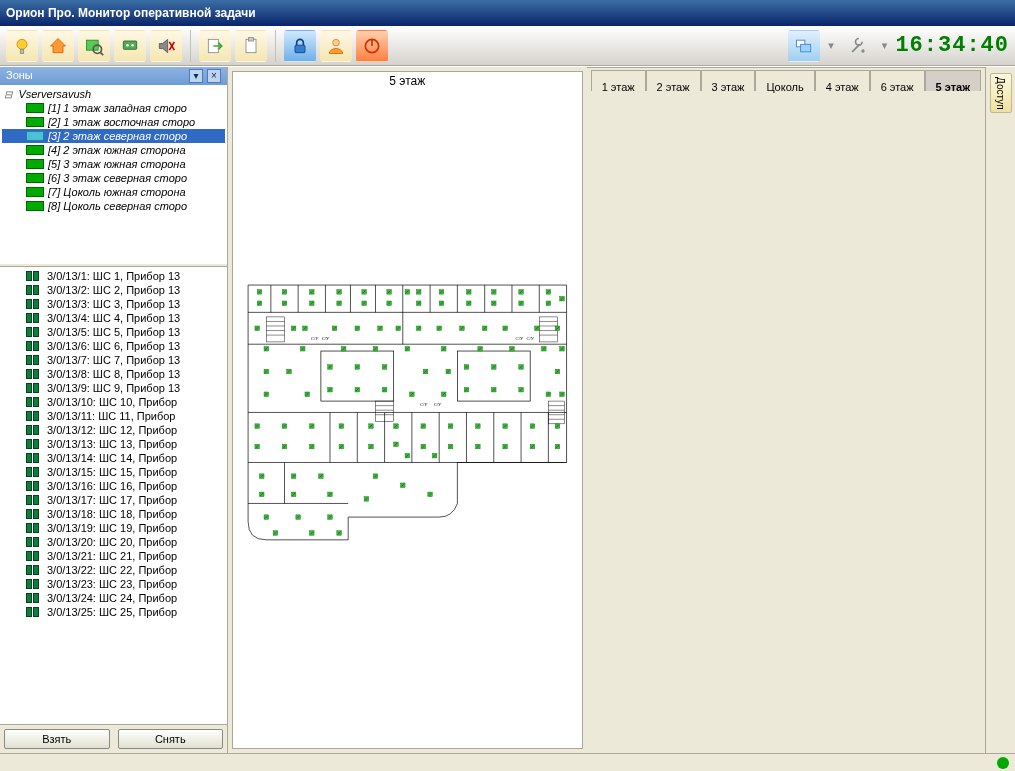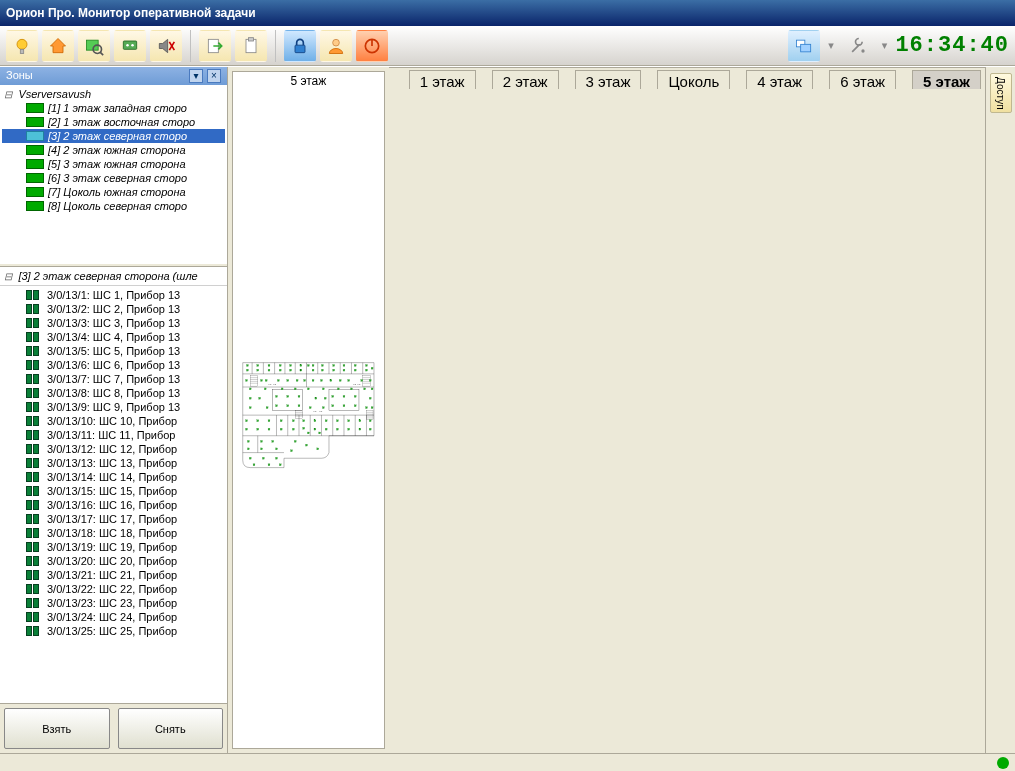--- a/index.html
+++ b/index.html
@@ -73,32 +73,32 @@
     padding:2px 4px; font-size:11px; white-space:nowrap;
     border-bottom:1px solid #d0d0d0;
   }
   .detail .tree-node.root { padding-left:0;}
   .devlist { flex:1; overflow-y:scroll; overflow-x:scroll; background:#fff; font-size:11px; white-space:nowrap; padding:2px;}
   .devitem { display:flex; align-items:center; gap:8px; padding:1px 2px 1px 24px; cursor:pointer;}
   .dicon { display:inline-flex; gap:1px; flex-shrink:0;}
   .dicon span { width:6px; height:10px; background:#0a8038; border:1px solid #064020;}
   .bottom-btns { display:flex; padding:4px; gap:8px; background:#ece9d8; border-top:1px solid #aca899;}
   .bottom-btns button {
-    flex:1; height:41px; font-size:11px;
+    flex:1; height:20px; font-size:11px;
     background:linear-gradient(#fff,#e0e0d0);
     border:1px solid #888; border-radius:2px; cursor:pointer;
   }
   .center { flex:1; display:flex; flex-direction:row; background:#ece9d8; position:relative;}
   .plan-area { flex:1; background:#fff; margin:4px; border:1px solid #aca899; position:relative; overflow:hidden;}
   .plan-title { text-align:center; font-size:12px; padding:2px;}
   .floorplan { position:absolute; top:20px; left:6px; right:6px; bottom:6px;}
   .floorplan svg { width:100%; height:100%; }
   .sensor { fill:#3cb43c; stroke:#188018; stroke-width:1; }
   .tabbar { display:flex; height:22px; background:#ece9d8; border-top:1px solid #aca899; padding:2px 4px 0 4px; gap:0;}
-  .tab { padding:2px 10px; border:1px solid #aca899; background:#ece9d8; font-size:15px; cursor:pointer; border-bottom:none;margin-left:16px;}
+  .tab { padding:10px 10px; border:1px solid #aca899; background:#ece9d8; font-size:11px; cursor:pointer; border-bottom:none;}
   .tab.active { background:#d4d0c8; font-weight:bold;}
   .rightbar { width:30px; background:#ece9d8; border-left:1px solid #aca899; display:flex; flex-direction:column; align-items:center; padding-top:6px; gap:6px;}
   .rightbar .rbtn { width:22px; height:40px; border:1px solid #c0b890; background:linear-gradient(#fffadf,#f0e0a0); border-radius:2px; writing-mode:vertical-rl; text-orientation:mixed; font-size:10px; text-align:center; cursor:pointer; display:flex; align-items:center; justify-content:center;}
   .statusbar { height:18px; background:#ece9d8; border-top:1px solid #aca899; display:flex; align-items:center; justify-content:flex-end; padding:0 6px;}
   .status-dot { width:12px; height:12px; border-radius:50%; background:#0a0;}
   ::-webkit-scrollbar { width:16px; height:16px; }
   ::-webkit-scrollbar-track { background:#f0ece0; border:1px solid #d4d0c8;}
   ::-webkit-scrollbar-thumb { background:linear-gradient(#e8e4d8,#c8c4b4); border:1px solid #a09880; border-radius:2px;}
   ::-webkit-scrollbar-button { background:#e0dcc8; border:1px solid #b0a888; height:16px; width:16px;}
 </style>
@@ -235,25 +235,20 @@
             <span class="zicon"></span>
             <span>[7] Цоколь южная сторона</span>
           </div>
           <div class="tree-node tree-child">
             <span class="zicon"></span>
             <span>[8] Цоколь северная сторо</span>
           </div>
         </div>
     </div>
     <div class="splitter-h"></div>
-    <div class="detail">
-      <div class="tree-node root">
-        <span>[3] 2 этаж северная сторона (шле</span>
-      </div>
-    </div>
     <div class="devlist" id="devlist">
         <div class="devitem">
           <span class="dicon">
             <span></span>
             <span></span>
           </span>
           <span>3/0/13/1: ШС 1, Прибор 13</span>
         </div>
         <div class="devitem">
           <span class="dicon">

